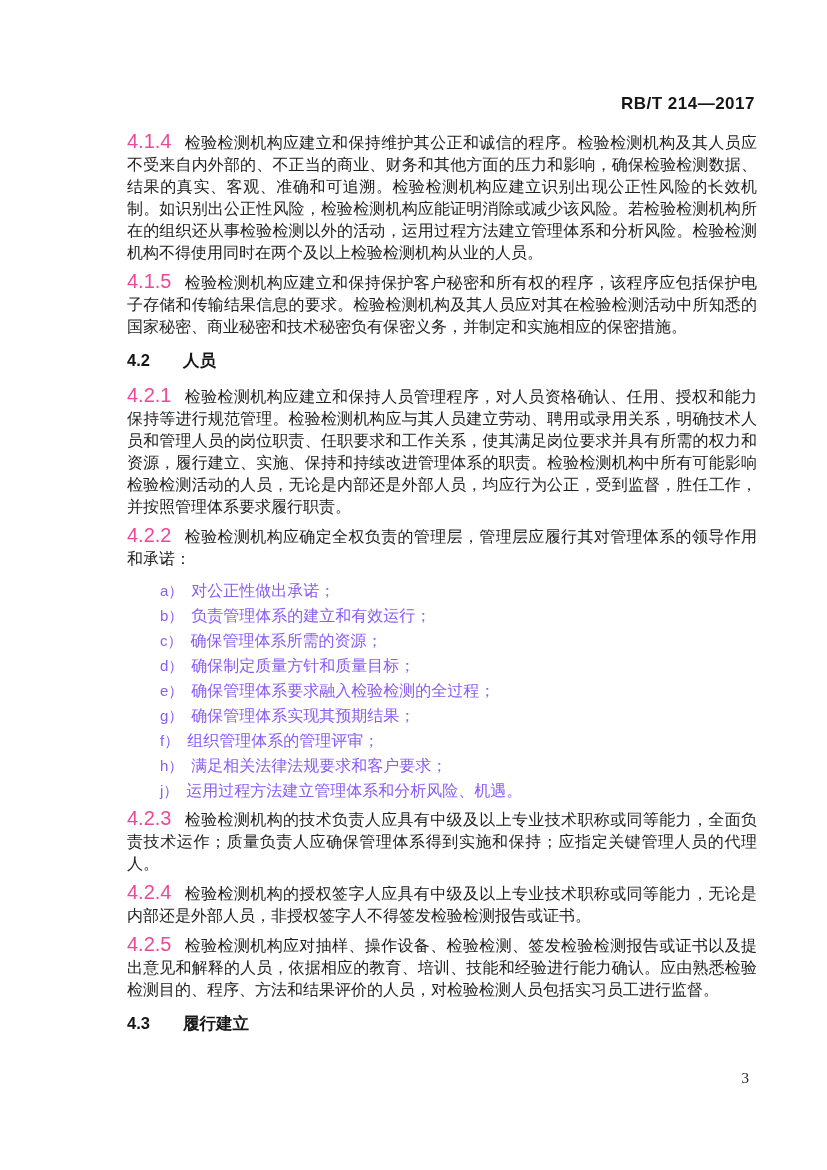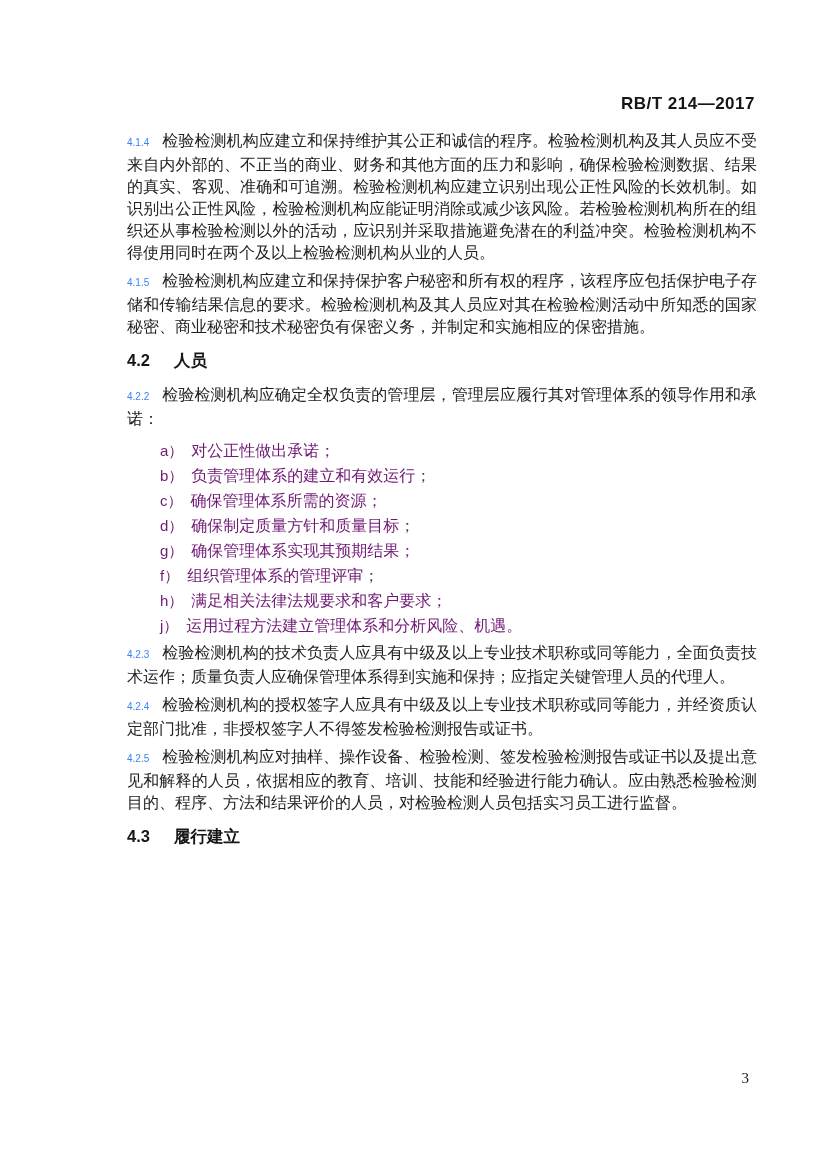--- a/index.html
+++ b/index.html
@@ -35,44 +35,44 @@
   }
   .clause {
     margin: 0 0 6px 0;
     font-size: 16px;
     line-height: 22px;
     text-align: justify;
     color: #222222;
   }
   .clause .num {
     font-family: "Liberation Sans", sans-serif;
-    font-size: 10px;
-    color: #3b82f6;
+    font-size: 20px;
+    color: #ec4899;
     margin-right: 13px;
     white-space: nowrap;
   }
   .sec-heading {
     margin: 12px 0 12px 0;
     font-family: "Liberation Sans", sans-serif;
     font-size: 16.5px;
     font-weight: bold;
     color: #161616;
   }
   .sec-heading .num {
-    margin-right: 24px;
+    margin-right: 33px;
   }
   .clause-list {
     list-style: none;
     margin: 2px 0 4px 0;
     padding: 0 0 0 33px;
   }
   .clause-list li {
     font-size: 16px;
     line-height: 25px;
-    color: #701a75;
+    color: #8b5cf6;
   }
   .clause-list .li-label {
     font-family: "Liberation Sans", sans-serif;
     font-size: 15px;
     margin-right: 8px;
   }
   .doc-footer {
     position: absolute;
     top: 1070px;
     right: 78px;
@@ -83,43 +83,45 @@
 </style>
 </head>
 <body>
 
 <div class="page">
 
   <div class="doc-header">RB/T 214—2017</div>
 
   <div class="content">
 
-    <p class="clause"><span class="num">4.1.4</span><span class="txt">检验检测机构应建立和保持维护其公正和诚信的程序。检验检测机构及其人员应不受来自内外部的、不正当的商业、财务和其他方面的压力和影响，确保检验检测数据、结果的真实、客观、准确和可追溯。检验检测机构应建立识别出现公正性风险的长效机制。如识别出公正性风险，检验检测机构应能证明消除或减少该风险。若检验检测机构所在的组织还从事检验检测以外的活动，应识别并采取措施避免潜在的利益冲突。检验检测机构不得使用同时在两个及以上检验检测机构从业的人员。</span></p>
+    <p class="clause"><span class="num">4.1.4</span><span class="txt">检验检测机构应建立和保持维护其公正和诚信的程序。检验检测机构及其人员应不受来自内外部的、不正当的商业、财务和其他方面的压力和影响，确保检验检测数据、结果的真实、客观、准确和可追溯。检验检测机构应建立识别出现公正性风险的长效机制。如识别出公正性风险，检验检测机构应能证明消除或减少该风险。若检验检测机构所在的组织还从事检验检测以外的活动，运用过程方法建立管理体系和分析风险。检验检测机构不得使用同时在两个及以上检验检测机构从业的人员。</span></p>
 
     <p class="clause"><span class="num">4.1.5</span><span class="txt">检验检测机构应建立和保持保护客户秘密和所有权的程序，该程序应包括保护电子存储和传输结果信息的要求。检验检测机构及其人员应对其在检验检测活动中所知悉的国家秘密、商业秘密和技术秘密负有保密义务，并制定和实施相应的保密措施。</span></p>
 
     <h3 class="sec-heading"><span class="num">4.2</span><span class="title">人员</span></h3>
 
+    <p class="clause"><span class="num">4.2.1</span><span class="txt">检验检测机构应建立和保持人员管理程序，对人员资格确认、任用、授权和能力保持等进行规范管理。检验检测机构应与其人员建立劳动、聘用或录用关系，明确技术人员和管理人员的岗位职责、任职要求和工作关系，使其满足岗位要求并具有所需的权力和资源，履行建立、实施、保持和持续改进管理体系的职责。检验检测机构中所有可能影响检验检测活动的人员，无论是内部还是外部人员，均应行为公正，受到监督，胜任工作，并按照管理体系要求履行职责。</span></p>
 
     <p class="clause" style="margin-bottom:8px;"><span class="num">4.2.2</span><span class="txt">检验检测机构应确定全权负责的管理层，管理层应履行其对管理体系的领导作用和承诺：</span></p>
 
     <ul class="clause-list">
       <li><span class="li-label">a）</span><span class="li-text">对公正性做出承诺；</span></li>
       <li><span class="li-label">b）</span><span class="li-text">负责管理体系的建立和有效运行；</span></li>
       <li><span class="li-label">c）</span><span class="li-text">确保管理体系所需的资源；</span></li>
       <li><span class="li-label">d）</span><span class="li-text">确保制定质量方针和质量目标；</span></li>
+      <li><span class="li-label">e）</span><span class="li-text">确保管理体系要求融入检验检测的全过程；</span></li>
       <li><span class="li-label">g）</span><span class="li-text">确保管理体系实现其预期结果；</span></li>
       <li><span class="li-label">f）</span><span class="li-text">组织管理体系的管理评审；</span></li>
       <li><span class="li-label">h）</span><span class="li-text">满足相关法律法规要求和客户要求；</span></li>
       <li><span class="li-label">j）</span><span class="li-text">运用过程方法建立管理体系和分析风险、机遇。</span></li>
     </ul>
 
     <p class="clause"><span class="num">4.2.3</span><span class="txt">检验检测机构的技术负责人应具有中级及以上专业技术职称或同等能力，全面负责技术运作；质量负责人应确保管理体系得到实施和保持；应指定关键管理人员的代理人。</span></p>
 
-    <p class="clause"><span class="num">4.2.4</span><span class="txt">检验检测机构的授权签字人应具有中级及以上专业技术职称或同等能力，并经资质认定部门批准，非授权签字人不得签发检验检测报告或证书。</span></p>
+    <p class="clause"><span class="num">4.2.4</span><span class="txt">检验检测机构的授权签字人应具有中级及以上专业技术职称或同等能力，无论是内部还是外部人员，非授权签字人不得签发检验检测报告或证书。</span></p>
 
     <p class="clause"><span class="num">4.2.5</span><span class="txt">检验检测机构应对抽样、操作设备、检验检测、签发检验检测报告或证书以及提出意见和解释的人员，依据相应的教育、培训、技能和经验进行能力确认。应由熟悉检验检测目的、程序、方法和结果评价的人员，对检验检测人员包括实习员工进行监督。</span></p>
 
 
 
     <h3 class="sec-heading"><span class="num">4.3</span><span class="title">履行建立</span></h3>
 
   </div>
 
   <div class="doc-footer">3</div>

